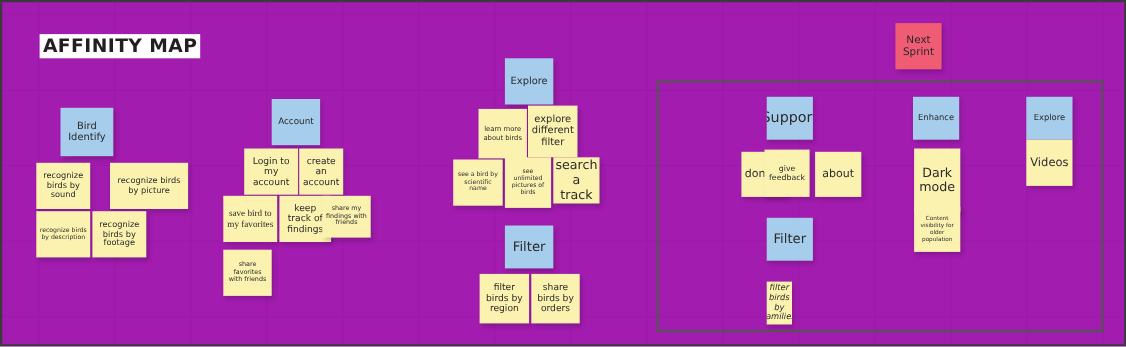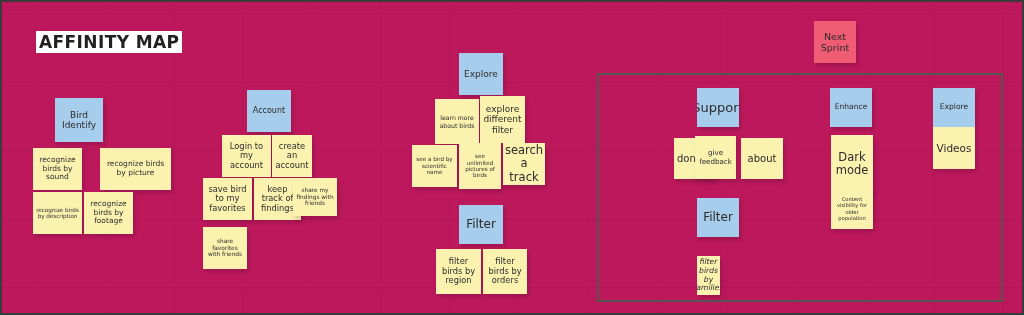--- a/index.html
+++ b/index.html
@@ -5,21 +5,21 @@
 <style>
   html, body {
     margin: 0;
     padding: 0;
     background: #ffffff;
   }
   #canvas {
     position: relative;
     width: 1024px;
     height: 315px;
-    background: #be185d;
+    background: #a21caf;
     overflow: hidden;
     font-family: "DejaVu Sans", "Liberation Sans", sans-serif;
     box-sizing: border-box;
     border-top: 2px solid #3a3a3a;
     border-bottom: 2px solid #3a3a3a;
   }
   
   #grid {
     position: absolute;
     left: 0; top: 0;
@@ -97,33 +97,33 @@
 
   <div id="notes-layer">
       <div class="note blue" style="left: 55px; top: 96px; width: 48px; height: 44px; font-size: 9px;">Bird Identify</div>
       <div class="note yellow" style="left: 33px; top: 146px; width: 49px; height: 42px; font-size: 7.5px;">recognize birds by sound</div>
       <div class="note yellow" style="left: 100px; top: 146px; width: 71px; height: 42px; font-size: 7.5px;">recognize birds by picture</div>
       <div class="note yellow" style="left: 33px; top: 190px; width: 49px; height: 42px; font-size: 5.6px;">recognize birds by description</div>
       <div class="note yellow" style="left: 84px; top: 190px; width: 49px; height: 42px; font-size: 7.5px;">recognize birds by footage</div>
       <div class="note blue" style="left: 247px; top: 88px; width: 44px; height: 42px; font-size: 8px;">Account</div>
       <div class="note yellow" style="left: 222px; top: 133px; width: 49px; height: 42px; font-size: 8.3px;">Login to my account</div>
       <div class="note yellow" style="left: 272px; top: 133px; width: 40px; height: 42px; font-size: 8.3px;">create an account</div>
-      <div class="note yellow" style="left: 203px; top: 176px; width: 49px; height: 42px; font-size: 8.3px;">save bird to my favorites</div>
+      <div class="note yellow" style="left: 203px; top: 176px; width: 49px; height: 42px; font-size: 8.3px; font-family: Liberation Serif, serif;">save bird to my favorites</div>
       <div class="note yellow" style="left: 254px; top: 176px; width: 47px; height: 42px; font-size: 8.3px;">keep track of findings</div>
       <div class="note yellow" style="left: 293px; top: 176px; width: 44px; height: 38px; font-size: 5.8px;">share my findings with friends</div>
       <div class="note yellow" style="left: 203px; top: 225px; width: 44px; height: 42px; font-size: 5.8px;">share favorites with friends</div>
       <div class="note blue" style="left: 459px; top: 51px; width: 44px; height: 42px; font-size: 9px;">Explore</div>
       <div class="note yellow" style="left: 435px; top: 97px; width: 44px; height: 45px; font-size: 6.2px;">learn more about birds</div>
       <div class="note yellow" style="left: 480px; top: 94px; width: 45px; height: 47px; font-size: 9px;">explore different filter</div>
       <div class="note yellow" style="left: 412px; top: 143px; width: 45px; height: 42px; font-size: 5.6px;">see a bird by scientific name</div>
       <div class="note yellow" style="left: 459px; top: 141px; width: 42px; height: 46px; font-size: 5.6px;">see unlimited pictures of birds</div>
       <div class="note yellow" style="left: 503px; top: 141px; width: 42px; height: 42px; font-size: 11.5px;">search a track</div>
       <div class="note blue" style="left: 459px; top: 203px; width: 44px; height: 39px; font-size: 12px;">Filter</div>
       <div class="note yellow" style="left: 436px; top: 247px; width: 45px; height: 45px; font-size: 8.3px;">filter birds by region</div>
-      <div class="note yellow" style="left: 483px; top: 247px; width: 44px; height: 45px; font-size: 8.3px;">filter birds by orders</div>
+      <div class="note yellow" style="left: 483px; top: 247px; width: 44px; height: 45px; font-size: 8.3px;">share birds by orders</div>
       <div class="note pink" style="left: 814px; top: 19px; width: 42px; height: 42px; font-size: 9.5px;">Next Sprint</div>
       <div class="note blue" style="left: 697px; top: 86px; width: 42px; height: 39px; font-size: 13px;">Support</div>
       <div class="note yellow" style="left: 638px; top: 136px; width: 41px; height: 41px; font-size: 10px; margin-left: 36px;">donate</div>
       <div class="note yellow" style="left: 695px; top: 134px; width: 41px; height: 43px; font-size: 7.1px;">give feedback</div>
       <div class="note yellow" style="left: 741px; top: 136px; width: 42px; height: 41px; font-size: 10px;">about</div>
       <div class="note blue" style="left: 697px; top: 196px; width: 42px; height: 39px; font-size: 12px;">Filter</div>
       <div class="note yellow" style="left: 697px; top: 254px; width: 23px; height: 39px; font-size: 7.6px; font-style: italic;">filter birds by families</div>
       <div class="note blue" style="left: 830px; top: 86px; width: 42px; height: 39px; font-size: 7.6px;">Enhance</div>
       <div class="note yellow" style="left: 831px; top: 133px; width: 42px; height: 58px; font-size: 11.5px;">Dark mode</div>
       <div class="note yellow" style="left: 831px; top: 186px; width: 42px; height: 41px; font-size: 5.2px;">Content visibility for older population</div>

